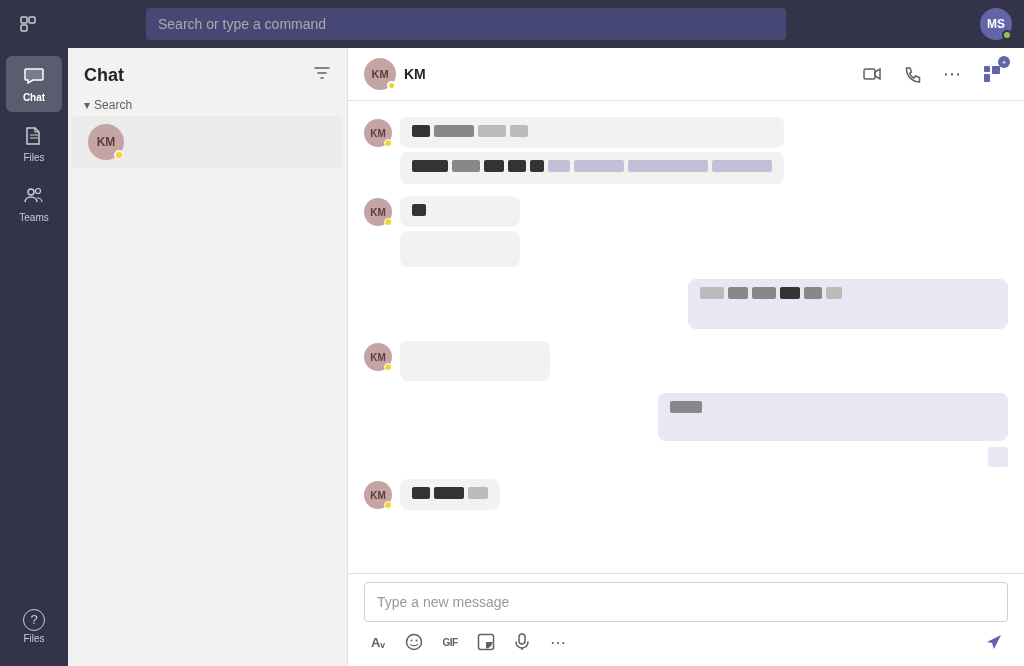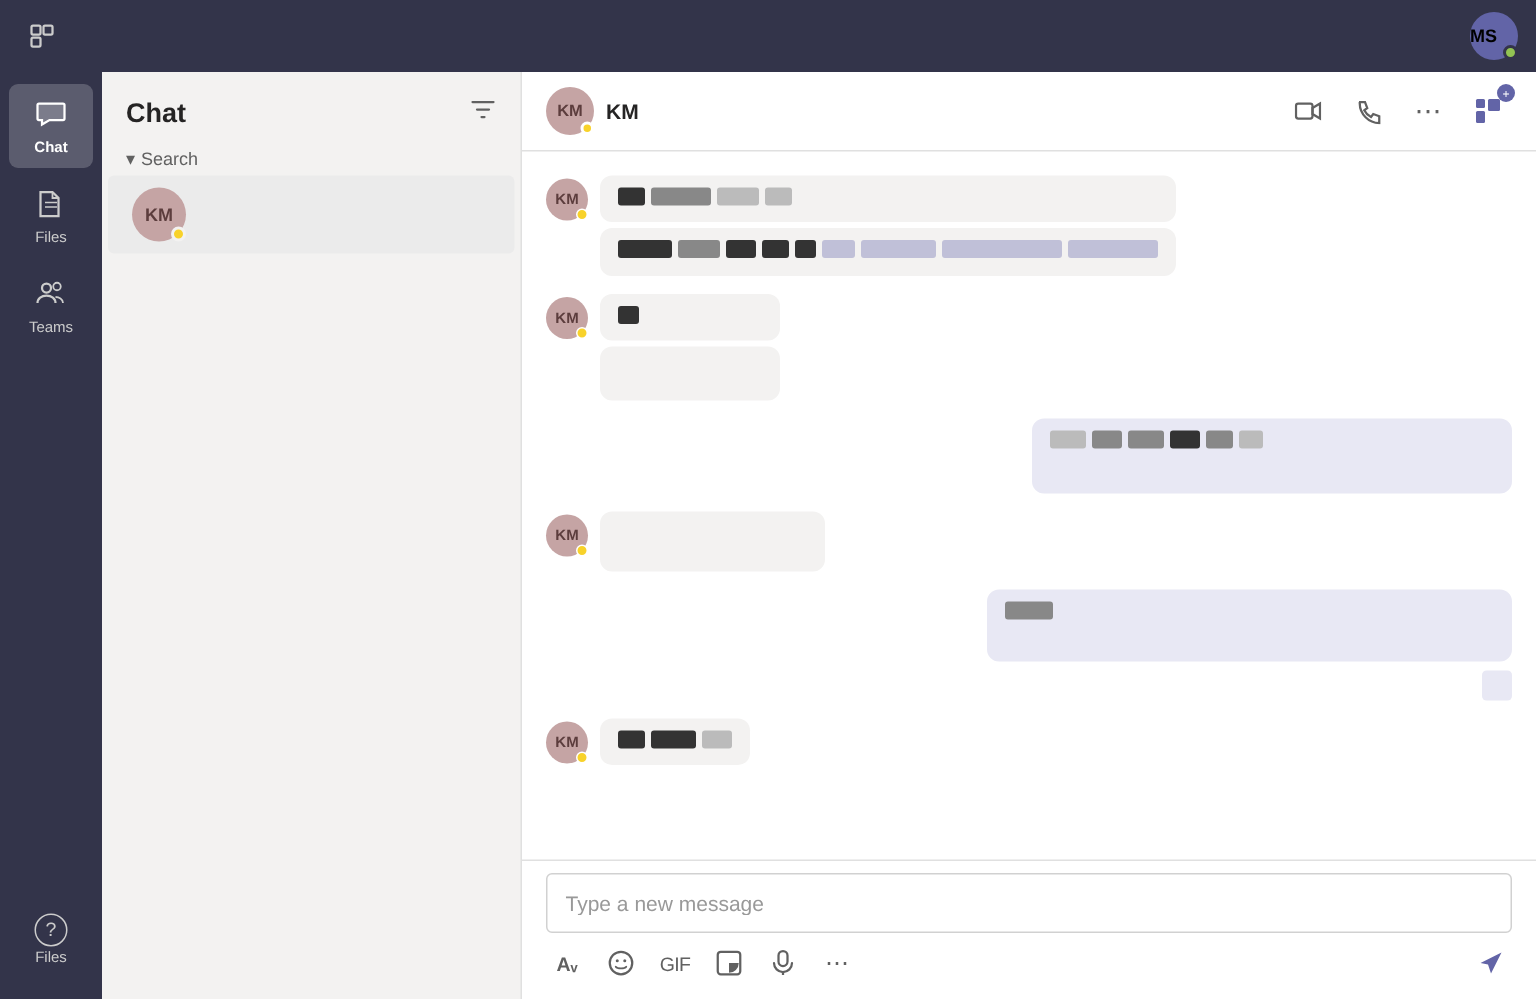--- a/index.html
+++ b/index.html
@@ -43,25 +43,26 @@
       color: #ccc;
       font-size: 14px;
       width: 100%;
     }
     .search-bar input::placeholder { color: #aaa; }
     .user-avatar-top {
       width: 32px;
       height: 32px;
       border-radius: 50%;
       background: #6264a7;
-      color: #000000;
+      color: #ffffff;
       font-size: 12px;
       font-weight: bold;
       display: flex;
       align-items: center;
+      justify-content: center;
       margin-left: auto;
       position: relative;
       cursor: pointer;
     }
     .status-dot-top {
       width: 10px;
       height: 10px;
       border-radius: 50%;
       background: #92c353;
       border: 2px solid #33344a;
@@ -323,20 +324,23 @@
 </head>
 <body>
 
 <div class="topbar">
   <div class="topbar-expand-icon">
     <svg width="16" height="16" viewBox="0 0 16 16" fill="currentColor">
       <rect x="1" y="1" width="6" height="6" rx="1" fill="none" stroke="#ccc" stroke-width="1.5"></rect>
       <rect x="9" y="1" width="6" height="6" rx="1" fill="none" stroke="#ccc" stroke-width="1.5"></rect>
       <rect x="1" y="9" width="6" height="6" rx="1" fill="none" stroke="#ccc" stroke-width="1.5"></rect>
     </svg>
+  </div>
+  <div class="search-bar">
+    <input type="text" placeholder="Search or type a command" style="">
   </div>
   <div class="user-avatar-top">
     <span>MS</span>
     <div class="status-dot-top"></div>
   </div>
 </div>
 
 <div class="main-layout">
 
   <div class="sidebar">
@@ -549,21 +553,21 @@
       <div class="toolbar-icons">
         <div class="toolbar-icon" style="font-size:13px;font-weight:bold;color:#616161;">Aᵥ</div>
         <div class="toolbar-icon">
           <svg width="18" height="18" viewBox="0 0 18 18" fill="none">
             <circle cx="9" cy="9" r="7.5" stroke="#616161" stroke-width="1.5"></circle>
             <circle cx="6.5" cy="7.5" r="1" fill="#616161"></circle>
             <circle cx="11.5" cy="7.5" r="1" fill="#616161"></circle>
             <path d="M5.5 11.5c1 1.5 6 1.5 7 0" stroke="#616161" stroke-width="1.2" stroke-linecap="round"></path>
           </svg>
         </div>
-        <div class="toolbar-icon" style="font-size:13px;font-weight:400;color:#616161;letter-spacing:-0.5px;">GIF</div>
+        <div class="toolbar-icon" style="font-size:10px;font-weight:700;color:#616161;letter-spacing:-0.5px;">GIF</div>
         <div class="toolbar-icon">
           <svg width="18" height="18" viewBox="0 0 18 18" fill="none">
             <rect x="1.5" y="1.5" width="15" height="15" rx="2" stroke="#616161" stroke-width="1.5"></rect>
             <path d="M9 9h6.5a6.5 6.5 0 01-6.5 6.5V9z" fill="#616161"></path>
           </svg>
         </div>
         <div class="toolbar-icon">
           <svg width="18" height="18" viewBox="0 0 18 18" fill="none">
             <rect x="6" y="1" width="6" height="10" rx="3" stroke="#616161" stroke-width="1.5"></rect>
             <path d="M3 9a6 6 0 0012 0" stroke="#616161" stroke-width="1.5" stroke-linecap="round"></path>

